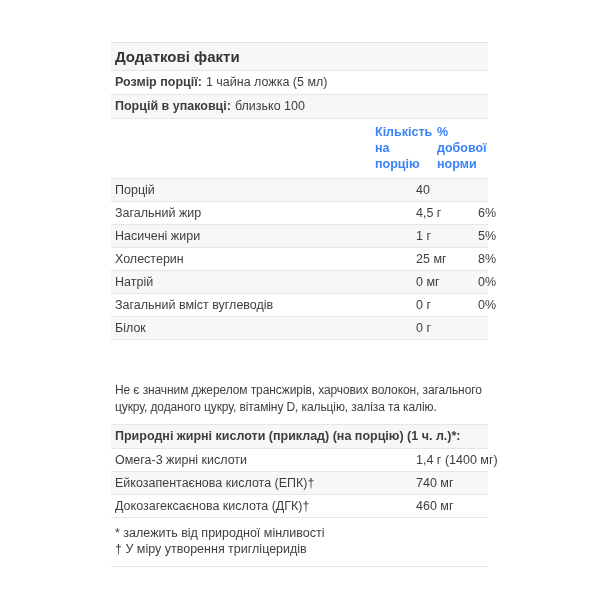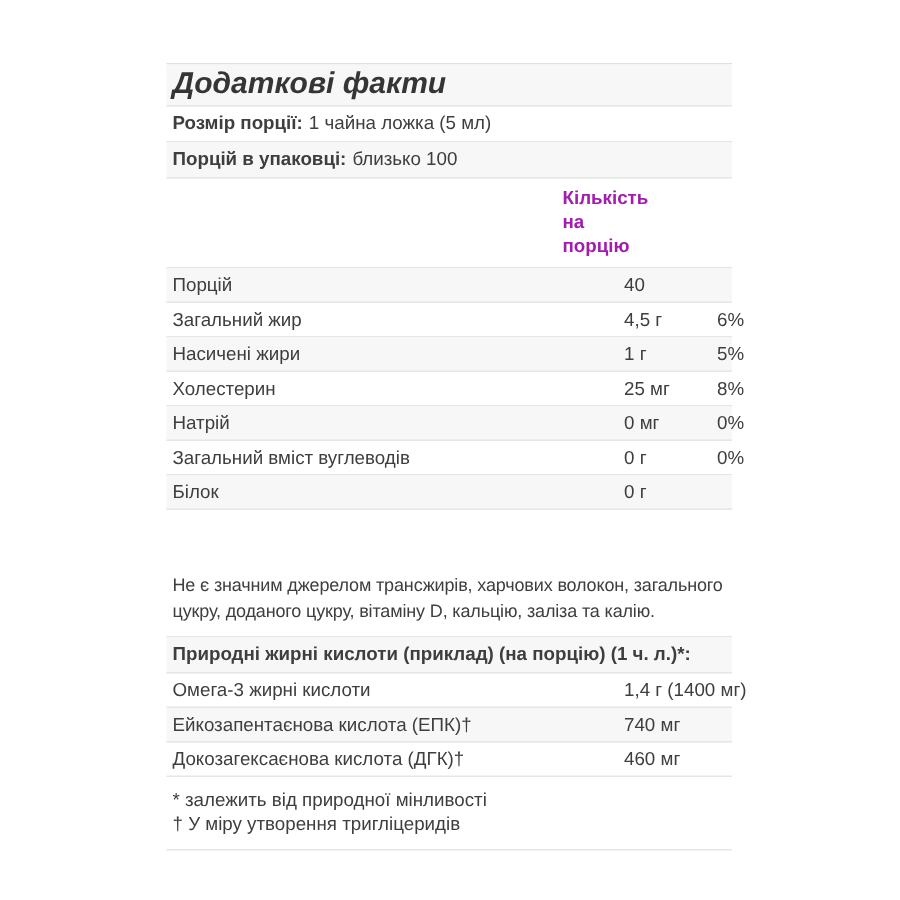--- a/index.html
+++ b/index.html
@@ -24,24 +24,23 @@
     padding-right: 2px;
   }
   .row.alt { background: #f7f7f7; }
   .b { font-weight: 700; }
   
   .title-row {
     height: 28px;
     line-height: 27px;
   }
   .title-row .title {
-    font-size: 20px;
+    font-size: 15px;
     font-weight: 700;
     color: #353535;
-    font-style: italic;
   }
   
   .kv-row {
     height: 24px;
     line-height: 23px;
     white-space: nowrap;
   }
   .kv-row .kv-label { margin-right: 4px; }
   
   .grid {
@@ -51,21 +50,21 @@
   }
   
   .head-row {
     padding-top: 5px;
     padding-bottom: 6px;
     line-height: 16px;
   }
   .head-row .hcell {
     font-weight: 700;
     padding-right: 12px;
-    color: #a21caf;
+    color: #3b82f6;
   }
   
   .data-row {
     height: 23px;
     line-height: 22px;
   }
   .data-row .amount, .data-row .dv { white-space: nowrap; margin-left: 41px; }
   
   .note-row {
     padding: 6px 4px 8px 4px;
@@ -99,20 +98,21 @@
     <span class="b kv-label">Розмір порції:</span><span>1 чайна ложка (5 мл)</span>
   </div>
 
   <div class="row kv-row alt">
     <span class="b kv-label">Порцій в упаковці:</span><span>близько 100</span>
   </div>
 
   <div class="row head-row grid">
     <span></span>
     <span class="hcell">Кількість на порцію</span>
+    <span class="hcell">% добової норми</span>
   </div>
 
   <div class="row data-row grid alt">
     <span>Порцій</span>
     <span class="amount">40</span>
     <span class="dv"></span>
   </div>
   <div class="row data-row grid">
     <span>Загальний жир</span>
     <span class="amount">4,5 г</span>

